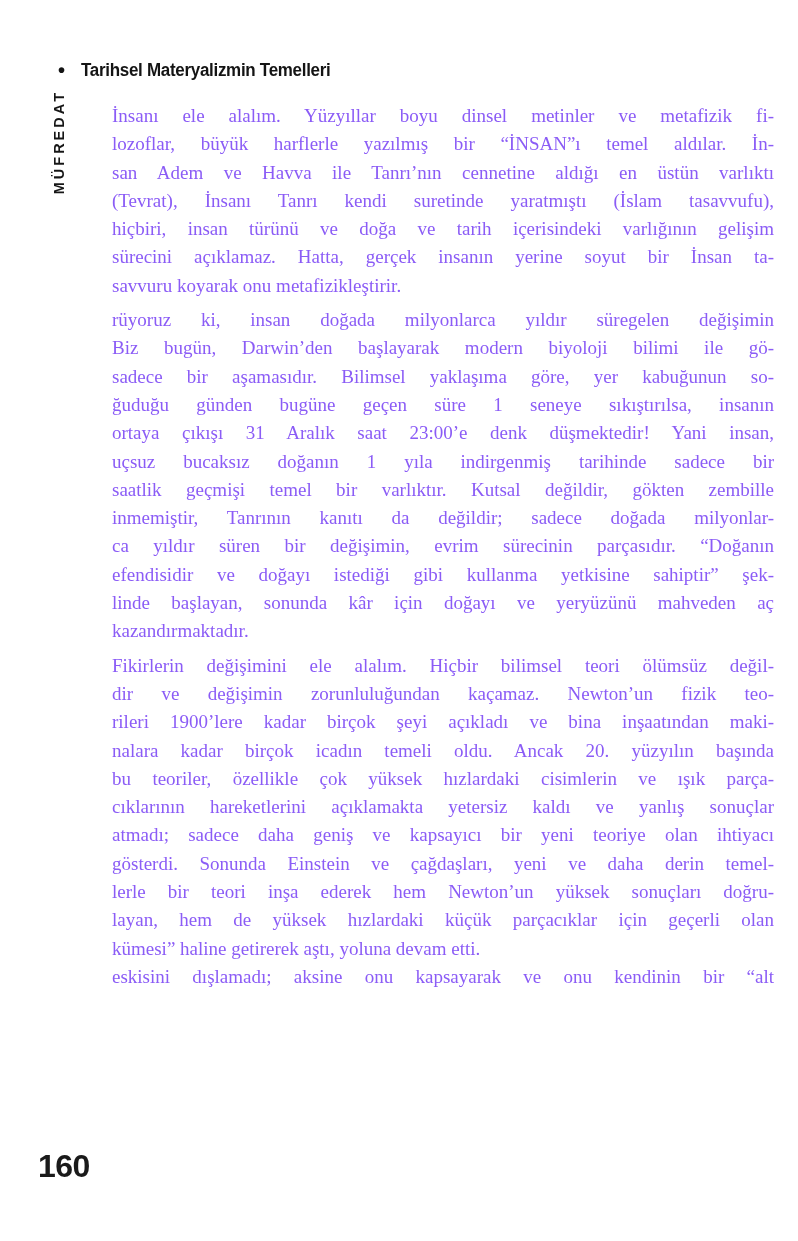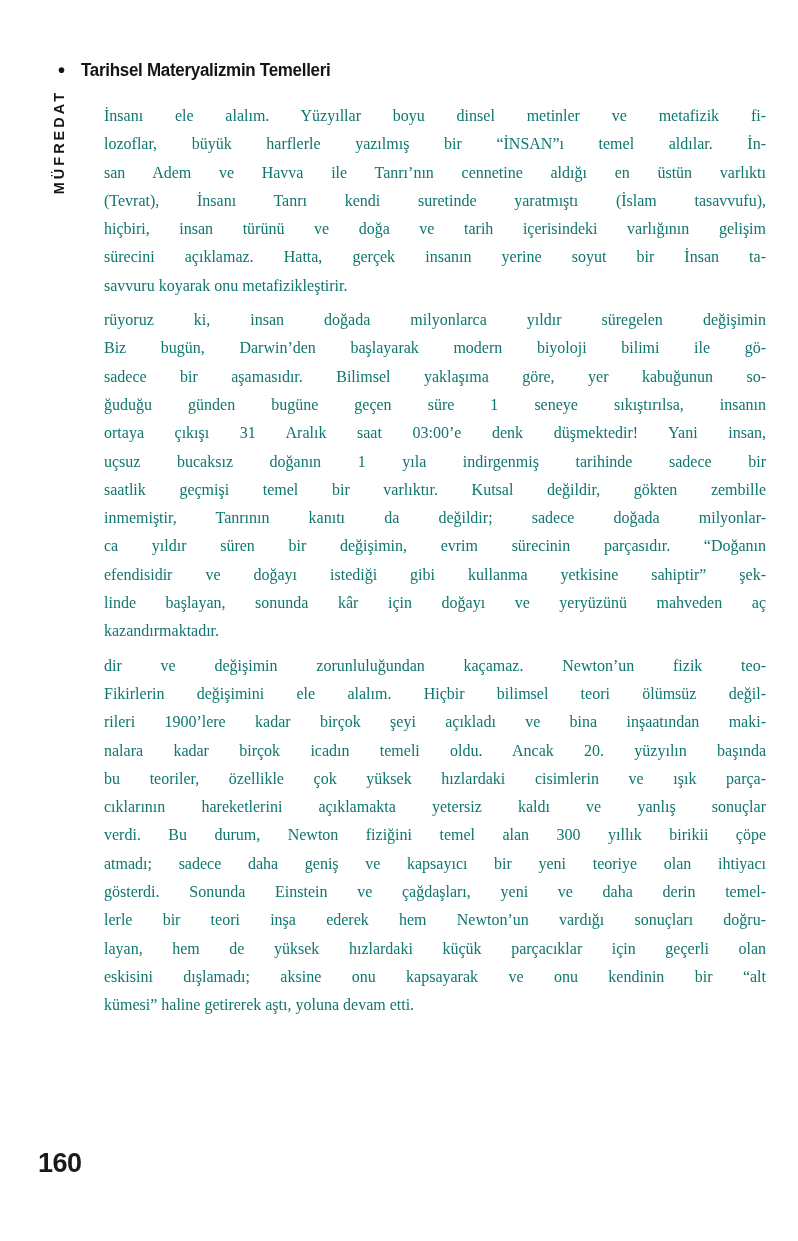--- a/index.html
+++ b/index.html
@@ -58,25 +58,25 @@
     font-weight: bold;
     font-size: 14.5px;
     letter-spacing: 3px;
     color: #161616;
     white-space: nowrap;
   }
 
   
   .body-text {
     position: absolute;
-    left: 104px;
+    left: 112px;
     top: 102px;
     width: 662px;
-    color: #0f766e;
-    font-size: 16px;
+    color: #8b5cf6;
+    font-size: 19px;
     line-height: 28.3px;
   }
   .para {
     margin: 0 0 6px 0;
   }
   .line {
     display: block;
     text-align: justify;
     text-align-last: justify;
     white-space: normal;
@@ -85,21 +85,21 @@
     text-align-last: left;
   }
 
   
   .folio {
     position: absolute;
     left: 38px;
     top: 1148px;
     font-family: "Liberation Sans", sans-serif;
     font-weight: bold;
-    font-size: 27px;
+    font-size: 32px;
     letter-spacing: -0.5px;
     color: #1a1a1a;
   }
 </style>
 </head>
 <body>
 
 <div class="page">
 
   <div class="running-head">
@@ -119,41 +119,40 @@
         <span class="line">(Tevrat), İnsanı Tanrı kendi suretinde yaratmıştı (İslam tasavvufu),</span>
         <span class="line">hiçbiri, insan türünü ve doğa ve tarih içerisindeki varlığının gelişim</span>
         <span class="line">sürecini açıklamaz. Hatta, gerçek insanın yerine soyut bir İnsan ta-</span>
         <span class="line last">savvuru koyarak onu metafizikleştirir.</span>
       </p>
       <p class="para">
         <span class="line">rüyoruz ki, insan doğada milyonlarca yıldır süregelen değişimin</span>
         <span class="line">Biz bugün, Darwin’den başlayarak modern biyoloji bilimi ile gö-</span>
         <span class="line">sadece bir aşamasıdır. Bilimsel yaklaşıma göre, yer kabuğunun so-</span>
         <span class="line">ğuduğu günden bugüne geçen süre 1 seneye sıkıştırılsa, insanın</span>
-        <span class="line">ortaya çıkışı 31 Aralık saat 03:00’e denk düşmektedir! Yani insan,</span>
+        <span class="line">ortaya çıkışı 31 Aralık saat 23:00’e denk düşmektedir! Yani insan,</span>
         <span class="line">uçsuz bucaksız doğanın 1 yıla indirgenmiş tarihinde sadece bir</span>
         <span class="line">saatlik geçmişi temel bir varlıktır. Kutsal değildir, gökten zembille</span>
         <span class="line">inmemiştir, Tanrının kanıtı da değildir; sadece doğada milyonlar-</span>
         <span class="line">ca yıldır süren bir değişimin, evrim sürecinin parçasıdır. “Doğanın</span>
         <span class="line">efendisidir ve doğayı istediği gibi kullanma yetkisine sahiptir” şek-</span>
         <span class="line">linde başlayan, sonunda kâr için doğayı ve yeryüzünü mahveden aç</span>
         <span class="line last">kazandırmaktadır.</span>
       </p>
       <p class="para">
+        <span class="line">Fikirlerin değişimini ele alalım. Hiçbir bilimsel teori ölümsüz değil-</span>
         <span class="line">dir ve değişimin zorunluluğundan kaçamaz. Newton’un fizik teo-</span>
-        <span class="line">Fikirlerin değişimini ele alalım. Hiçbir bilimsel teori ölümsüz değil-</span>
         <span class="line">rileri 1900’lere kadar birçok şeyi açıkladı ve bina inşaatından maki-</span>
         <span class="line">nalara kadar birçok icadın temeli oldu. Ancak 20. yüzyılın başında</span>
         <span class="line">bu teoriler, özellikle çok yüksek hızlardaki cisimlerin ve ışık parça-</span>
         <span class="line">cıklarının hareketlerini açıklamakta yetersiz kaldı ve yanlış sonuçlar</span>
-        <span class="line">verdi. Bu durum, Newton fiziğini temel alan 300 yıllık birikii çöpe</span>
         <span class="line">atmadı; sadece daha geniş ve kapsayıcı bir yeni teoriye olan ihtiyacı</span>
         <span class="line">gösterdi. Sonunda Einstein ve çağdaşları, yeni ve daha derin temel-</span>
-        <span class="line">lerle bir teori inşa ederek hem Newton’un vardığı sonuçları doğru-</span>
+        <span class="line">lerle bir teori inşa ederek hem Newton’un yüksek sonuçları doğru-</span>
         <span class="line">layan, hem de yüksek hızlardaki küçük parçacıklar için geçerli olan</span>
+        <span class="line last">kümesi” haline getirerek aştı, yoluna devam etti.</span>
         <span class="line">eskisini dışlamadı; aksine onu kapsayarak ve onu kendinin bir “alt</span>
-        <span class="line last">kümesi” haline getirerek aştı, yoluna devam etti.</span>
       </p>
     </main>
 
   <div class="folio">160</div>
 
 </div>
 
 </body></html>

